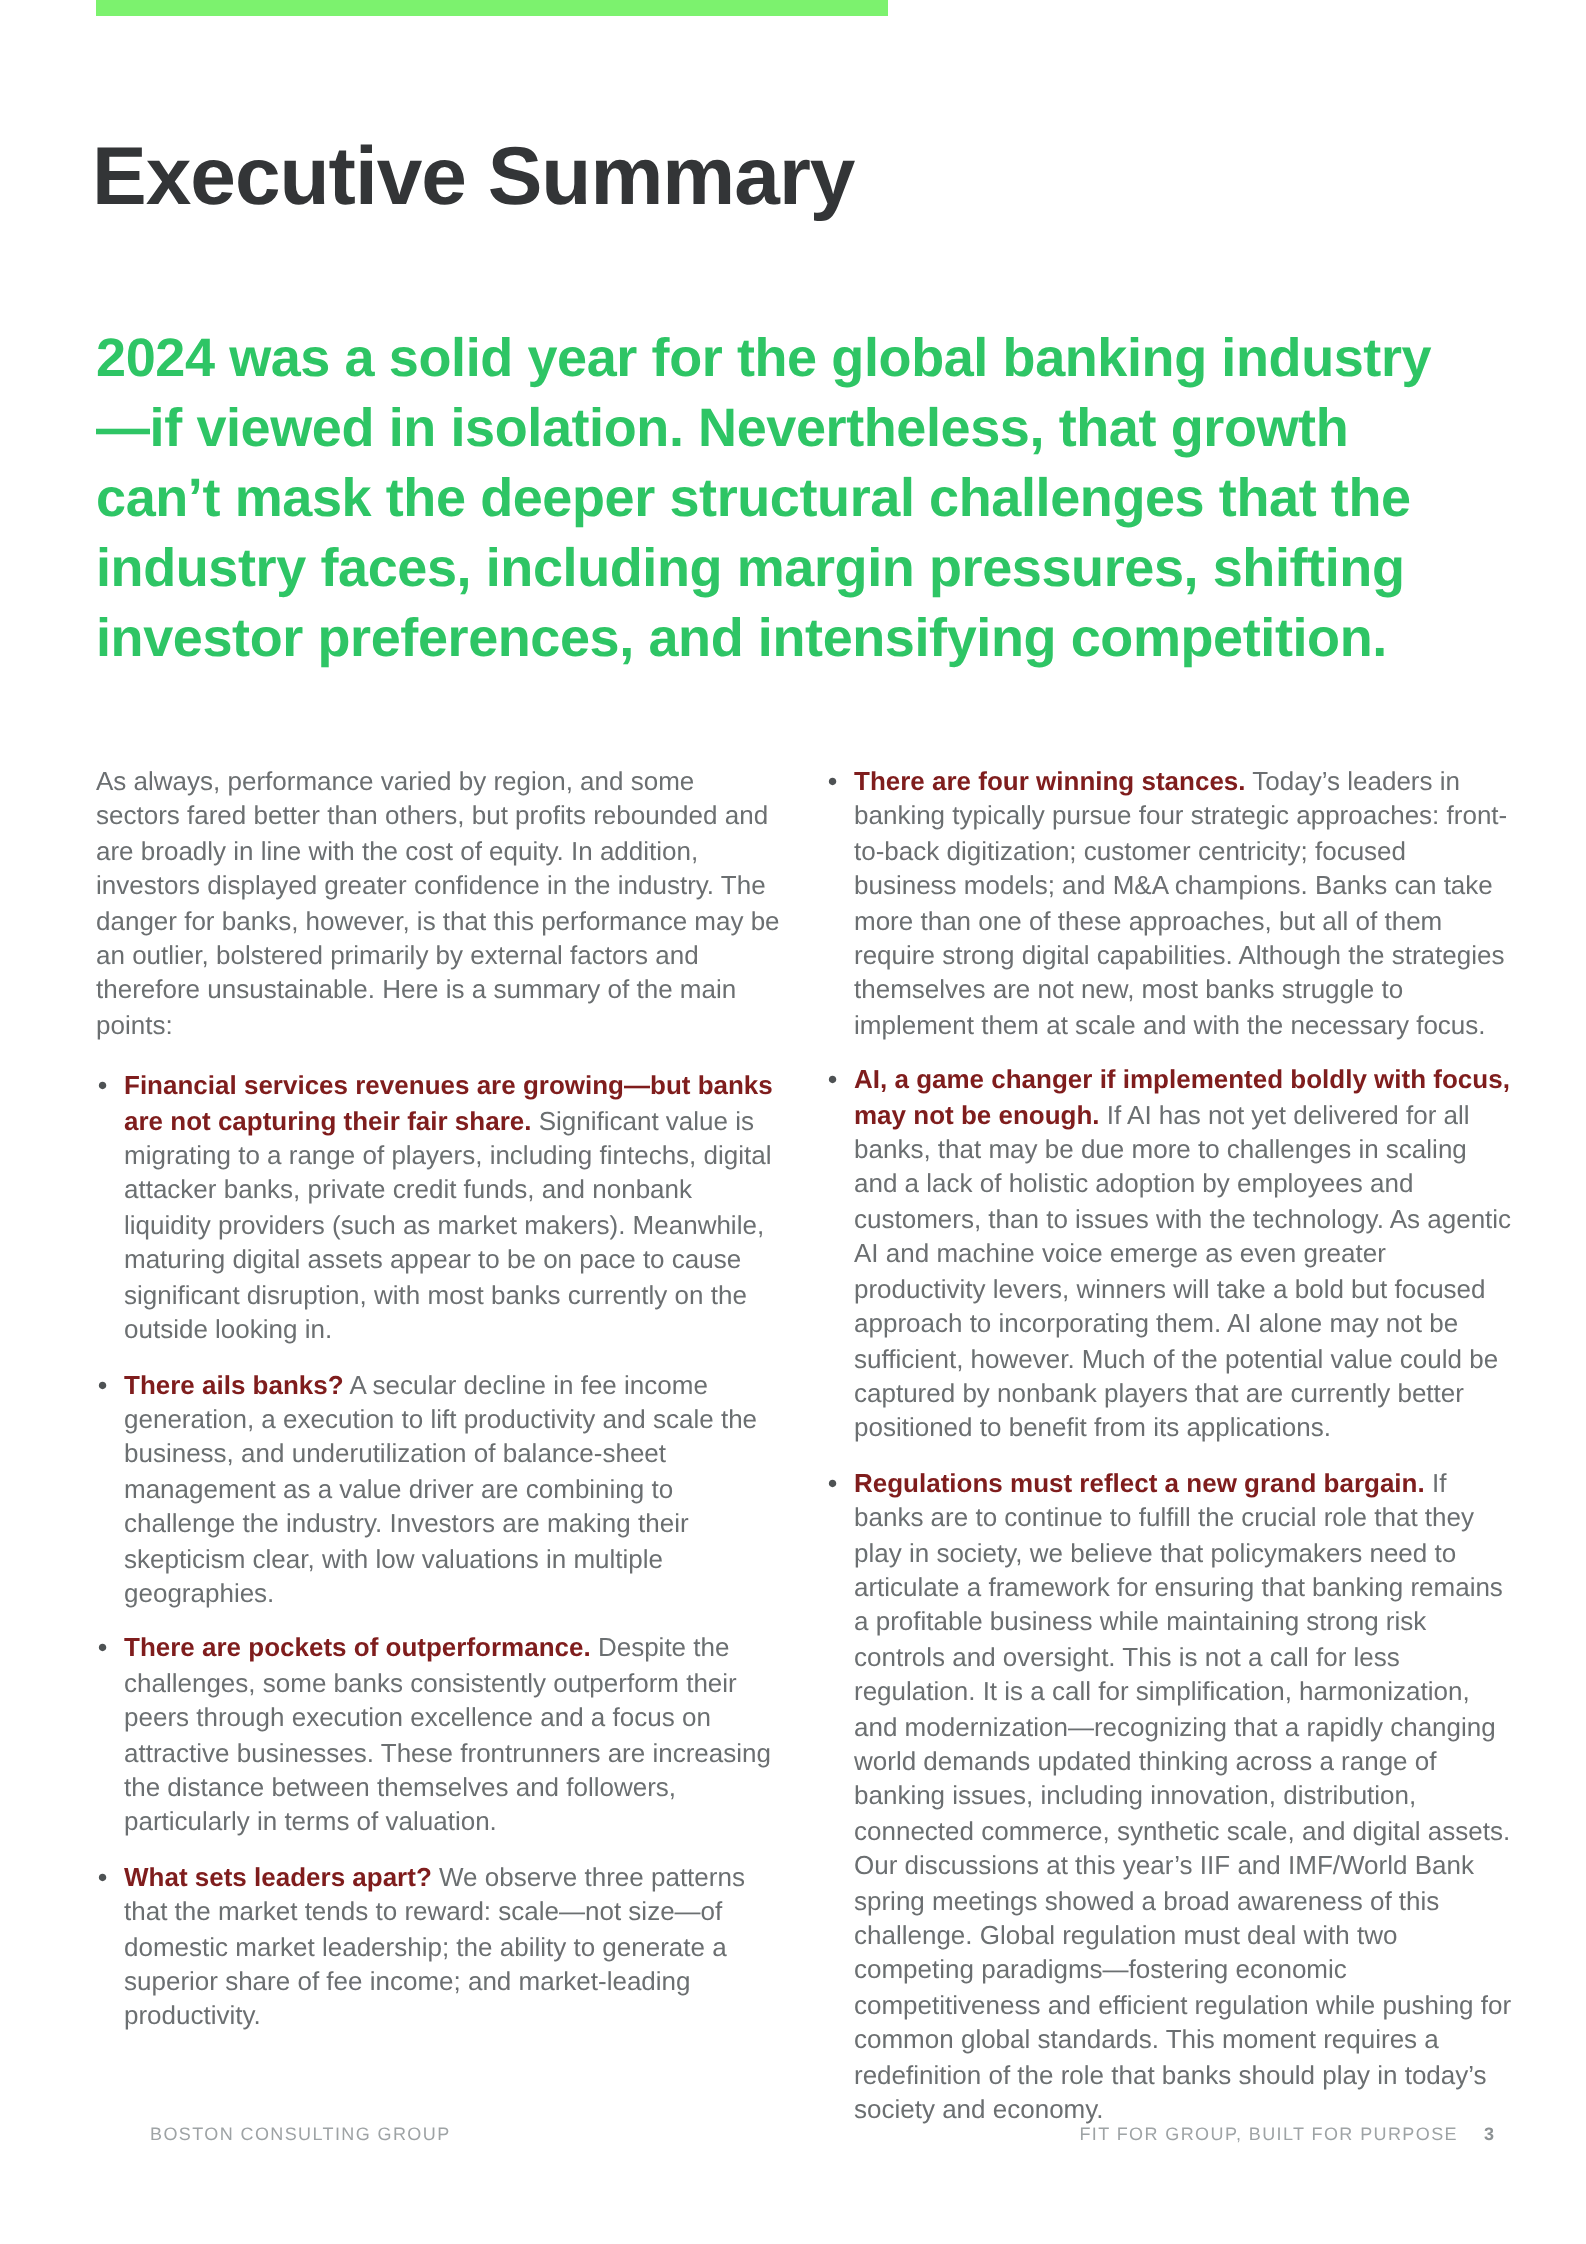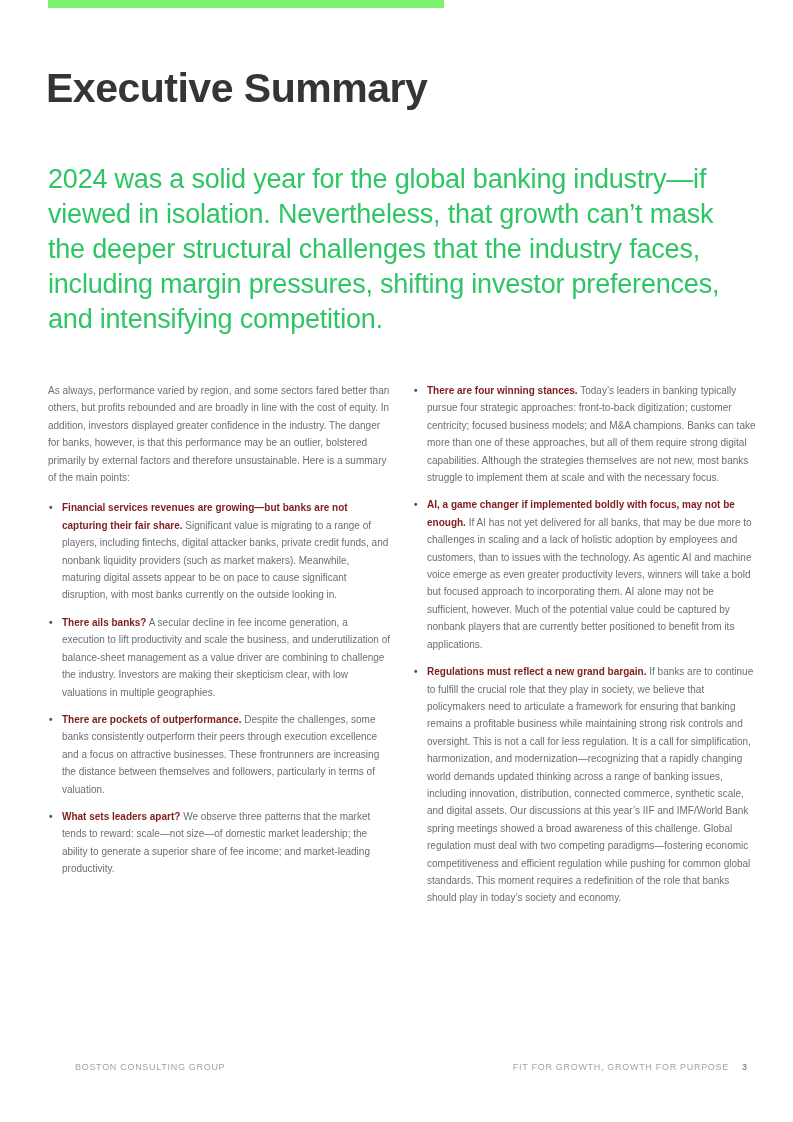--- a/index.html
+++ b/index.html
@@ -32,35 +32,35 @@
     letter-spacing: -0.5px;
     color: #333537;
   }
   .lede {
     position: absolute;
     left: 48px;
     top: 162px;
     width: 676px;
     font-size: 27px;
     line-height: 35px;
-    font-weight: 400;
+    font-weight: 700;
     letter-spacing: -0.2px;
     color: var(--accent-text, #2ec565);
   }
   .columns {
     position: absolute;
     left: 48px;
     top: 382px;
     width: 708px;
     display: flex;
     gap: 22px;
   }
   .col {
     width: 343px;
-    font-size: 10px;
+    font-size: 13px;
     line-height: 17.4px;
     color: #6b6f71;
   }
   .col p.intro {
     margin: 0 0 13px 0;
   }
   .bullet-list {
     list-style: none;
     margin: 0;
     padding: 0;
@@ -148,18 +148,18 @@
           <span class="dot">•</span><span class="bullet-lead">Regulations must reflect a new grand bargain.</span><span> If banks are to continue to fulfill the crucial role that they play in society, we believe that policymakers need to articulate a framework for ensuring that banking remains a profitable business while maintaining strong risk controls and oversight. This is not a call for less regulation. It is a call for simplification, harmonization, and modernization—recognizing that a rapidly changing world demands updated thinking across a range of banking issues, including innovation, distribution, connected commerce, synthetic scale, and digital assets. Our discussions at this year’s IIF and IMF/World Bank spring meetings showed a broad awareness of this challenge. Global regulation must deal with two competing paradigms—fostering economic competitiveness and efficient regulation while pushing for common global standards. This moment requires a redefinition of the role that banks should play in today’s society and economy.</span>
         </li>
       </ul>
     </div>
 
   </div>
 
   <div class="page-footer">
     <span class="footer-left">BOSTON CONSULTING GROUP</span>
     <span class="footer-right">
-      <span>FIT FOR GROWTH, GROWTH FOR PURPOSE</span>
+      <span>FIT FOR GROUP, BUILT FOR PURPOSE</span>
       <span class="page-number">3</span>
     </span>
   </div>
 
 </div>
 
 </body></html>

